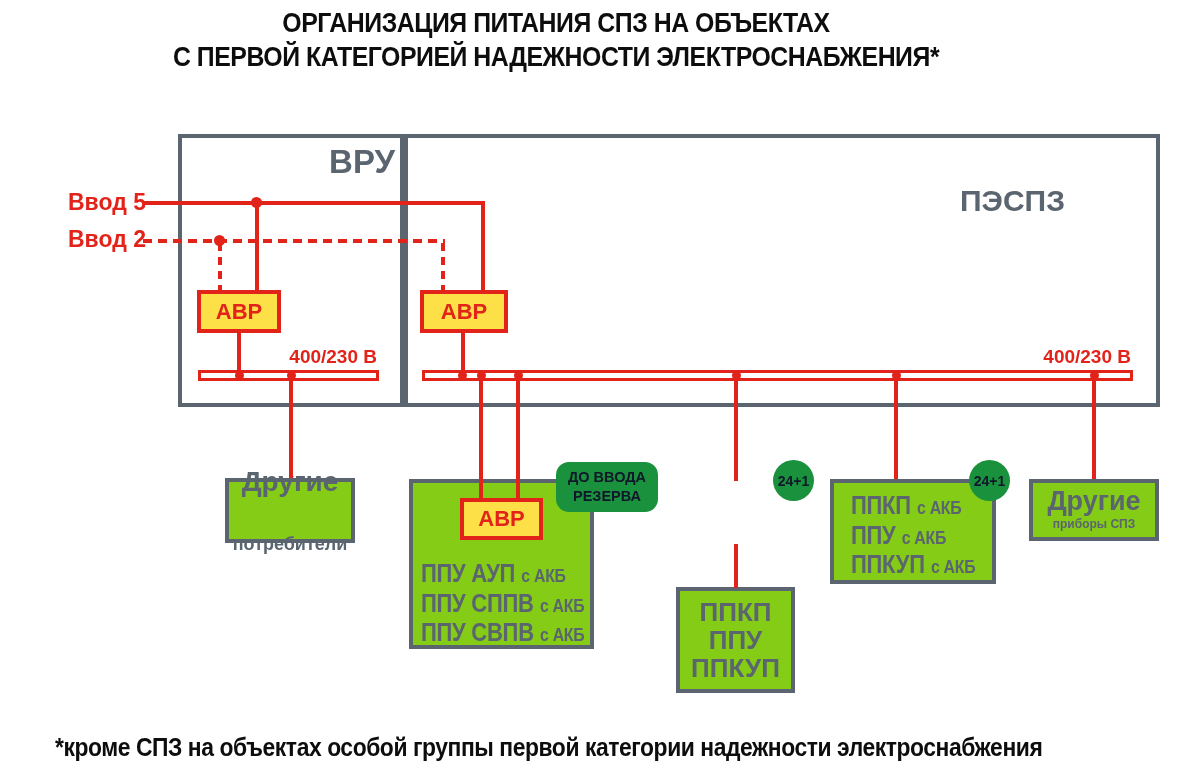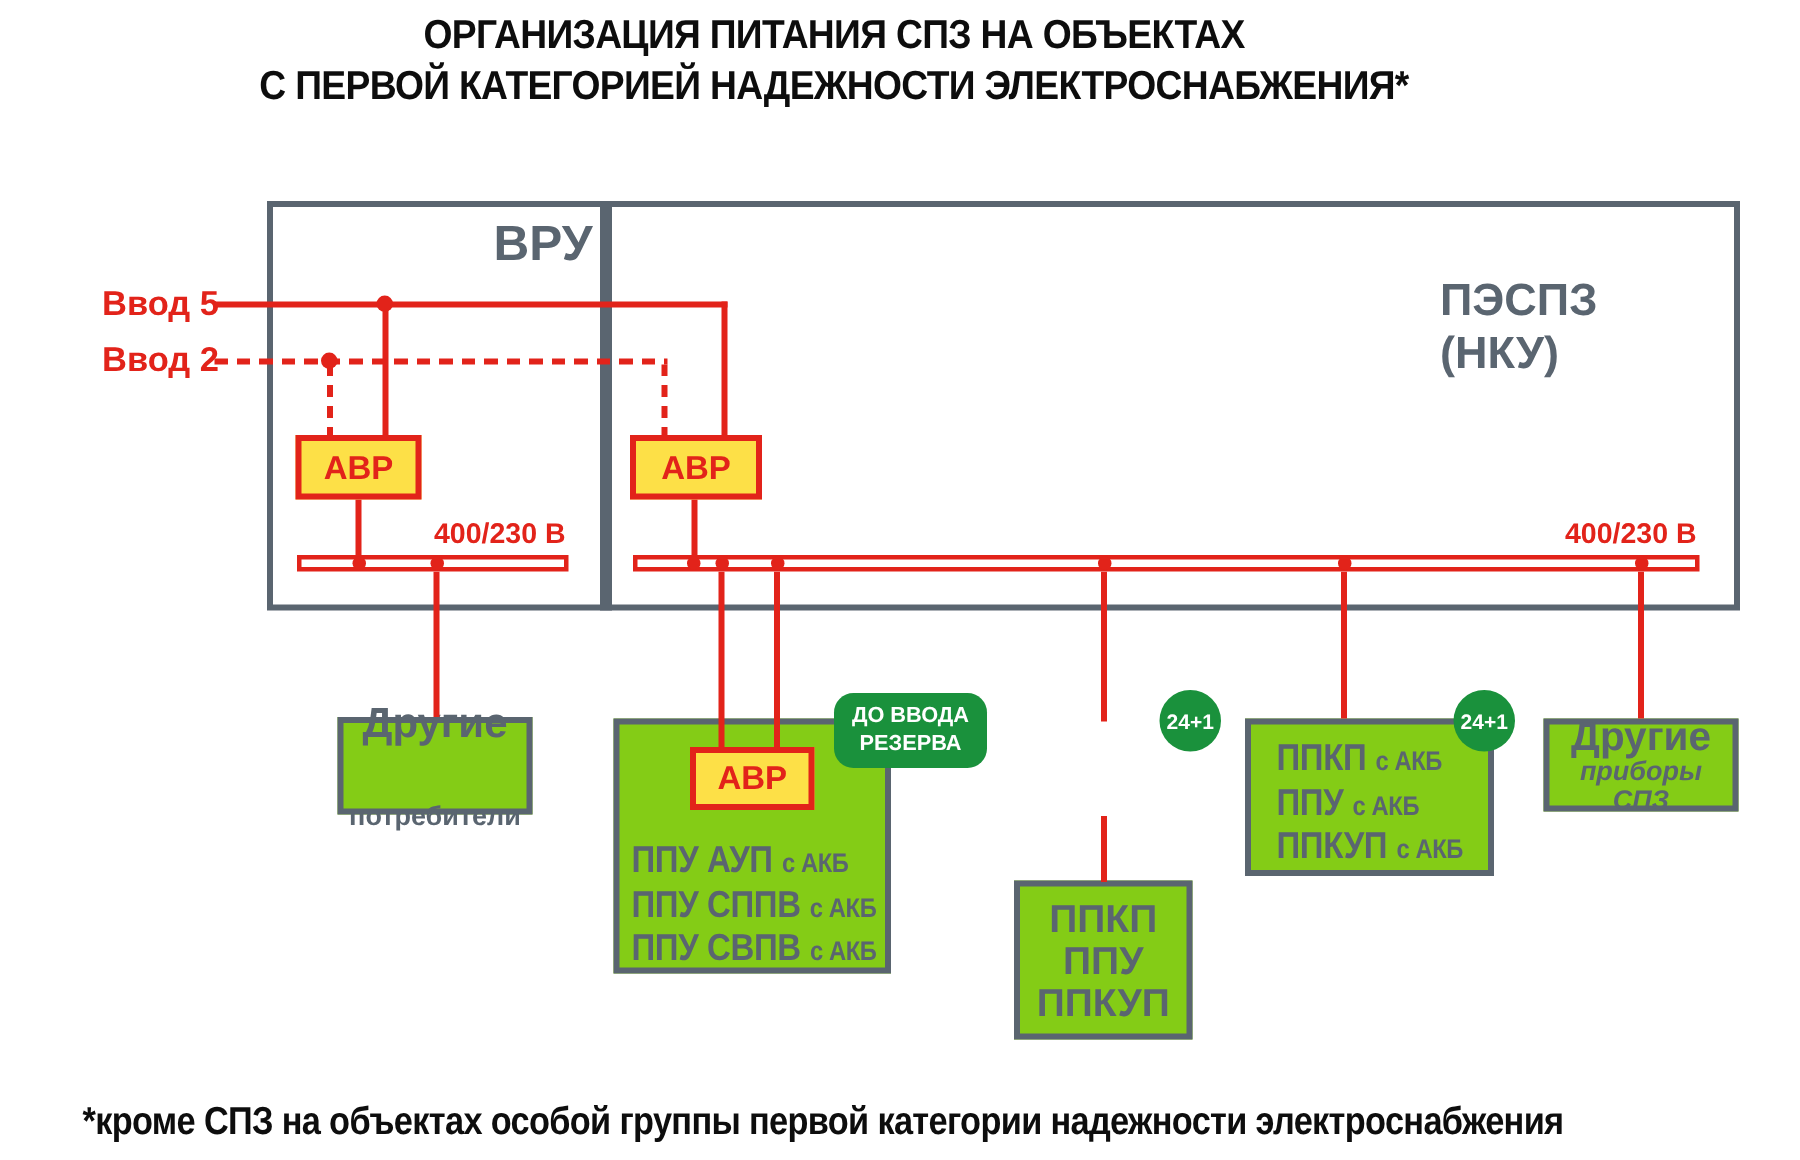--- a/index.html
+++ b/index.html
@@ -16,21 +16,21 @@
   .dash-h{height:4px;background:repeating-linear-gradient(90deg,var(--red) 0 9px,transparent 9px 15px);z-index:2;}
   .dash-v{width:4px;background:repeating-linear-gradient(180deg,var(--red) 0 8px,transparent 8px 14px);z-index:2;}
   .dot{width:11px;height:11px;border-radius:50%;background:var(--red);z-index:3;}
   .busdot{width:9px;height:9px;border-radius:50%;background:var(--red);z-index:4;}
   
   .gbox{border:4px solid var(--gray);background:#84cc16;box-sizing:border-box;z-index:1;}
   .bigbox{border:4px solid var(--gray);background:#fff;box-sizing:border-box;z-index:0;}
   .rbox{border:4px solid var(--red);background:#fde047;box-sizing:border-box;color:var(--red);
         font-weight:700;display:flex;align-items:center;justify-content:center;z-index:3;}
   .bus{border:3px solid var(--red);background:#fff;box-sizing:border-box;z-index:3;}
-  .badge{background:var(--green);color:#ffffff;font-weight:700;display:flex;flex-direction:column;
+  .badge{background:var(--green);color:#0f172a;font-weight:700;display:flex;flex-direction:column;
          align-items:center;justify-content:center;text-align:center;z-index:5;}
   .gtext{color:var(--gray);font-weight:700;}
   .rtext{color:var(--red);font-weight:700;}
   .btext{color:var(--text-black);font-weight:700;}
   .cond-c{transform:scaleX(0.92);transform-origin:50% 0;letter-spacing:-0.5px;}
   .cond-l{transform:scaleX(0.88);transform-origin:0 50%;letter-spacing:-0.3px;}
   .cond-foot{transform:scaleX(0.88);transform-origin:0 0;letter-spacing:-0.5px;white-space:nowrap;}
   .line-pair{display:flex;align-items:baseline;z-index:2;}
   .line-pair .main{font-size:25px;font-weight:700;color:var(--gray);line-height:27px;}
   .line-pair .suffix{font-size:18px;font-weight:700;color:var(--gray);margin-left:7px;}
@@ -45,21 +45,20 @@
     <div>ОРГАНИЗАЦИЯ ПИТАНИЯ СПЗ НА ОБЪЕКТАХ</div>
     <div>С ПЕРВОЙ КАТЕГОРИЕЙ НАДЕЖНОСТИ ЭЛЕКТРОСНАБЖЕНИЯ*</div>
   </div>
 
   <div class="abs bigbox" style="left:178px;top:134px;width:982px;height:273px;"></div>
   <div class="abs" style="left:400px;top:134px;width:8px;height:273px;background:var(--gray);z-index:1;"></div>
 
   <div class="abs gtext" style="left:255px;top:144px;width:140px;text-align:right;font-size:33px;line-height:36px;z-index:1;">ВРУ</div>
   <div class="abs gtext" style="left:960px;top:144px;width:180px;text-align:left;font-size:30px;line-height:35px;z-index:1;margin-top:39px;">
     <div>ПЭСПЗ</div>
-    <div>(НКУ)</div>
   </div>
 
   <div class="abs rtext" style="left:68px;top:191px;font-size:23px;line-height:23px;z-index:2;">Ввод 5</div>
   <div class="abs rl" style="left:143px;top:201px;width:342px;height:4px;"></div>
   <div class="abs rl" style="left:255px;top:201px;width:4px;height:89px;"></div>
   <div class="abs rl" style="left:481px;top:201px;width:4px;height:89px;"></div>
   <div class="abs dot" style="left:251px;top:197px;"></div>
 
   <div class="abs rtext" style="left:68px;top:228px;font-size:23px;line-height:23px;z-index:2;">Ввод 2</div>
   <div class="abs dash-h" style="left:143px;top:239px;width:302px;"></div>
@@ -137,21 +136,21 @@
     <span class="suffix">с АКБ</span>
   </div>
   <div class="abs line-pair cond-l" style="left:851px;top:551px;">
     <span class="main">ППКУП</span>
     <span class="suffix">с АКБ</span>
   </div>
   <div class="abs badge" style="left:969px;top:460px;width:41px;height:41px;border-radius:50%;font-size:14px;">24+1</div>
 
   <div class="abs gbox center-col" style="left:1029px;top:479px;width:130px;height:62px;">
     <div class="gtext" style="font-size:27px;line-height:28px;">Другие</div>
-    <div class="gtext" style="font-size:18px;line-height:19px;font-style:italic;">приборы СПЗ</div>
+    <div class="gtext" style="font-size:12px;line-height:19px;">приборы СПЗ</div>
   </div>
 
   <div class="abs gbox center-col" style="left:676px;top:587px;width:119px;height:106px;">
     <div class="gtext" style="font-size:26px;line-height:28px;">ППКП</div>
     <div class="gtext" style="font-size:26px;line-height:28px;">ППУ</div>
     <div class="gtext" style="font-size:26px;line-height:28px;">ППКУП</div>
   </div>
 
   <div class="abs btext cond-foot" style="left:55px;top:731px;font-size:26px;line-height:32px;">*кроме СПЗ на объектах особой группы первой категории надежности электроснабжения</div>
 

